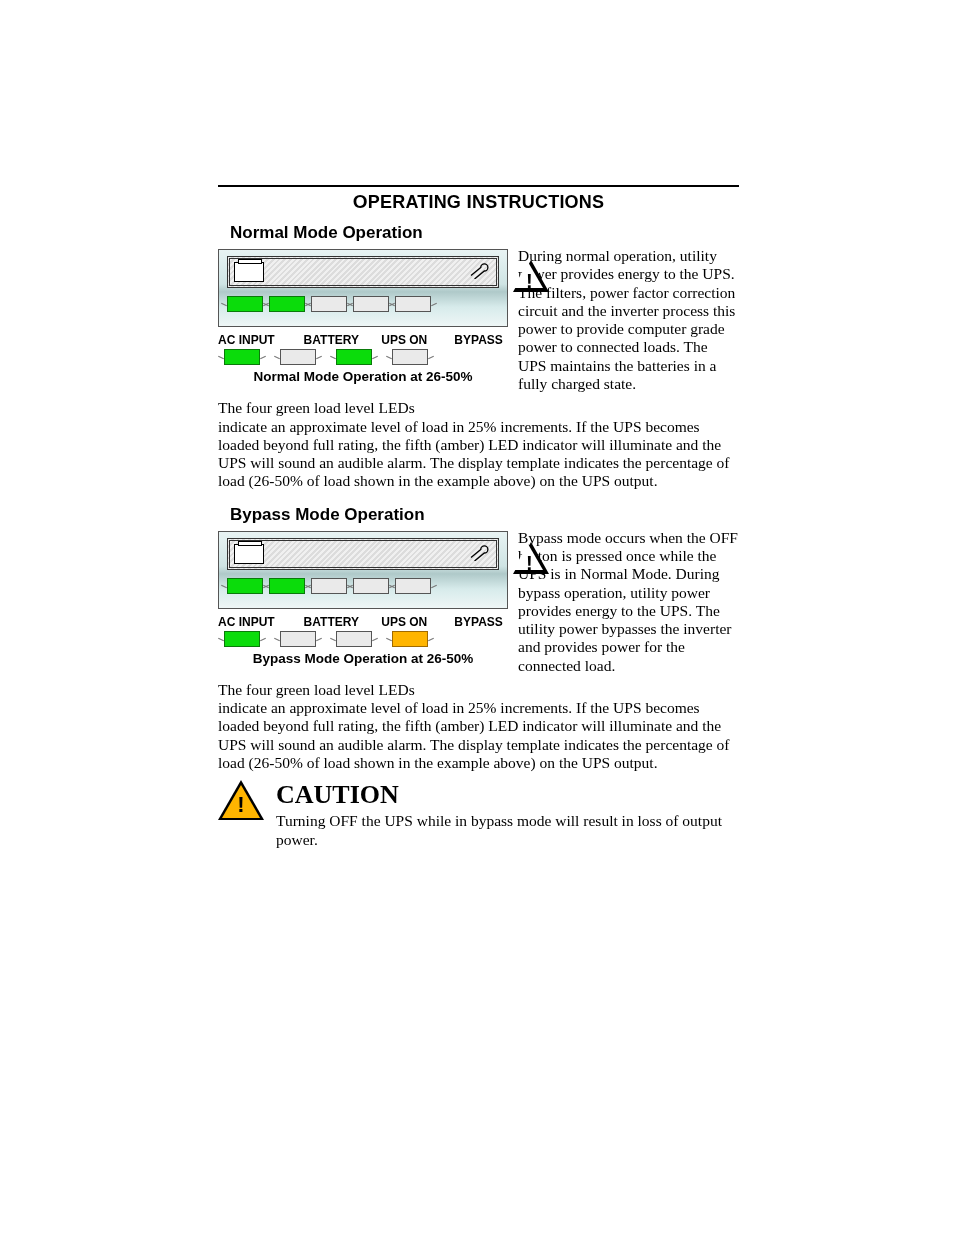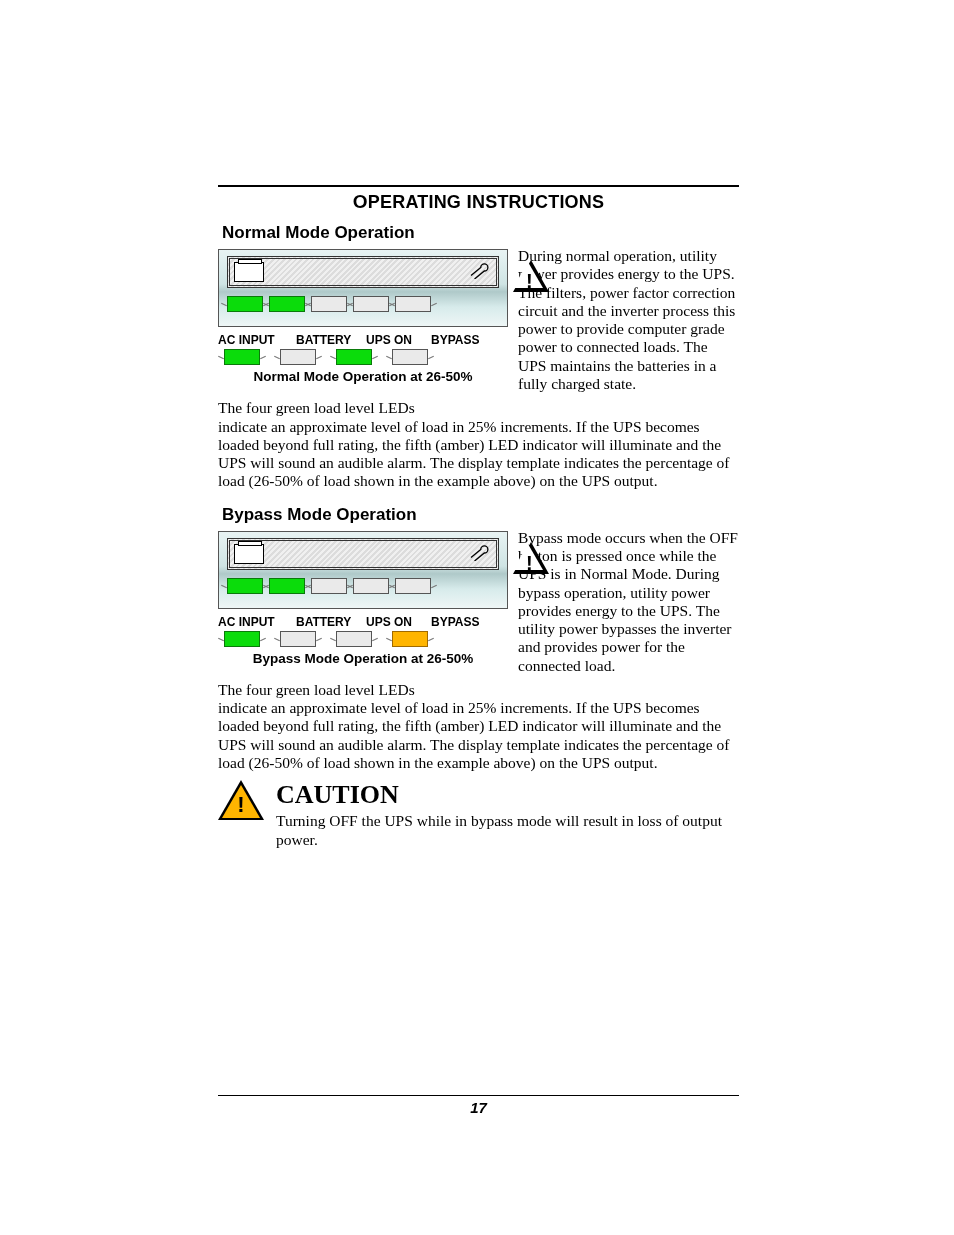--- a/index.html
+++ b/index.html
@@ -26,21 +26,21 @@
     font-size: 19px;
     margin-bottom: 10px;
     letter-spacing: 0.2px;
   }
   .page-heading .big { font-size: 19px; }
   .page-heading .small { font-size: 18px; }
   .section-heading {
     font-family: Arial, Helvetica, sans-serif;
     font-weight: bold;
     font-size: 17px;
-    margin: 6px 0 4px 4px;
+    margin: 6px 0 4px 12px;
   }
   .body-text {
     font-size: 15.5px;
     line-height: 1.18;
     text-align: left;
   }
   .wrap-block { overflow: hidden; }
   .float-fig {
     float: left;
     margin: 2px 10px 0 0;
@@ -96,21 +96,21 @@
     border-left:15px solid transparent; border-right:15px solid transparent;
     border-bottom:26px solid #fff;
   }
   .warn-tri b{
     position:absolute; left:-5px; top:10px;
     font-family:Arial; font-size:20px; color:#000; font-weight:bold;
   }
   .status-block{ margin-top:6px; }
   .status-labels{
     font-family:Arial,Helvetica,sans-serif; font-weight:bold; font-size:12px;
-    display:flex; gap:0; white-space:nowrap;
+    display:flex; gap:15px; white-space:nowrap;
   }
   .status-labels span:nth-child(1){width:70px;}
   .status-labels span:nth-child(2){width:70px;padding-left:8px;}
   .status-labels span:nth-child(3){width:65px;}
   .status-labels span:nth-child(4){width:60px;}
   .status-leds{ display:flex; gap:20px; margin-top:2px; padding-left:6px;}
   .caption{
     font-family:Arial,Helvetica,sans-serif; font-weight:bold; font-size:13.5px;
     text-align:center; margin-top:4px;
   }
@@ -245,18 +245,14 @@
       <div class="tri-outer"></div>
         <div class="tri-inner"></div>
         <div class="bang">!</div>
     </div>
     <div>
       <div class="caution-title">CAUTION</div>
       <div class="body-text">Turning OFF the UPS while in bypass mode will result in loss of output power.</div>
     </div>
   </div>
 
-  <div class="page-footer">
-    <hr>
-    <span class="page-number">17</span>
-  </div>
 
 </div>
 
 </body></html>

